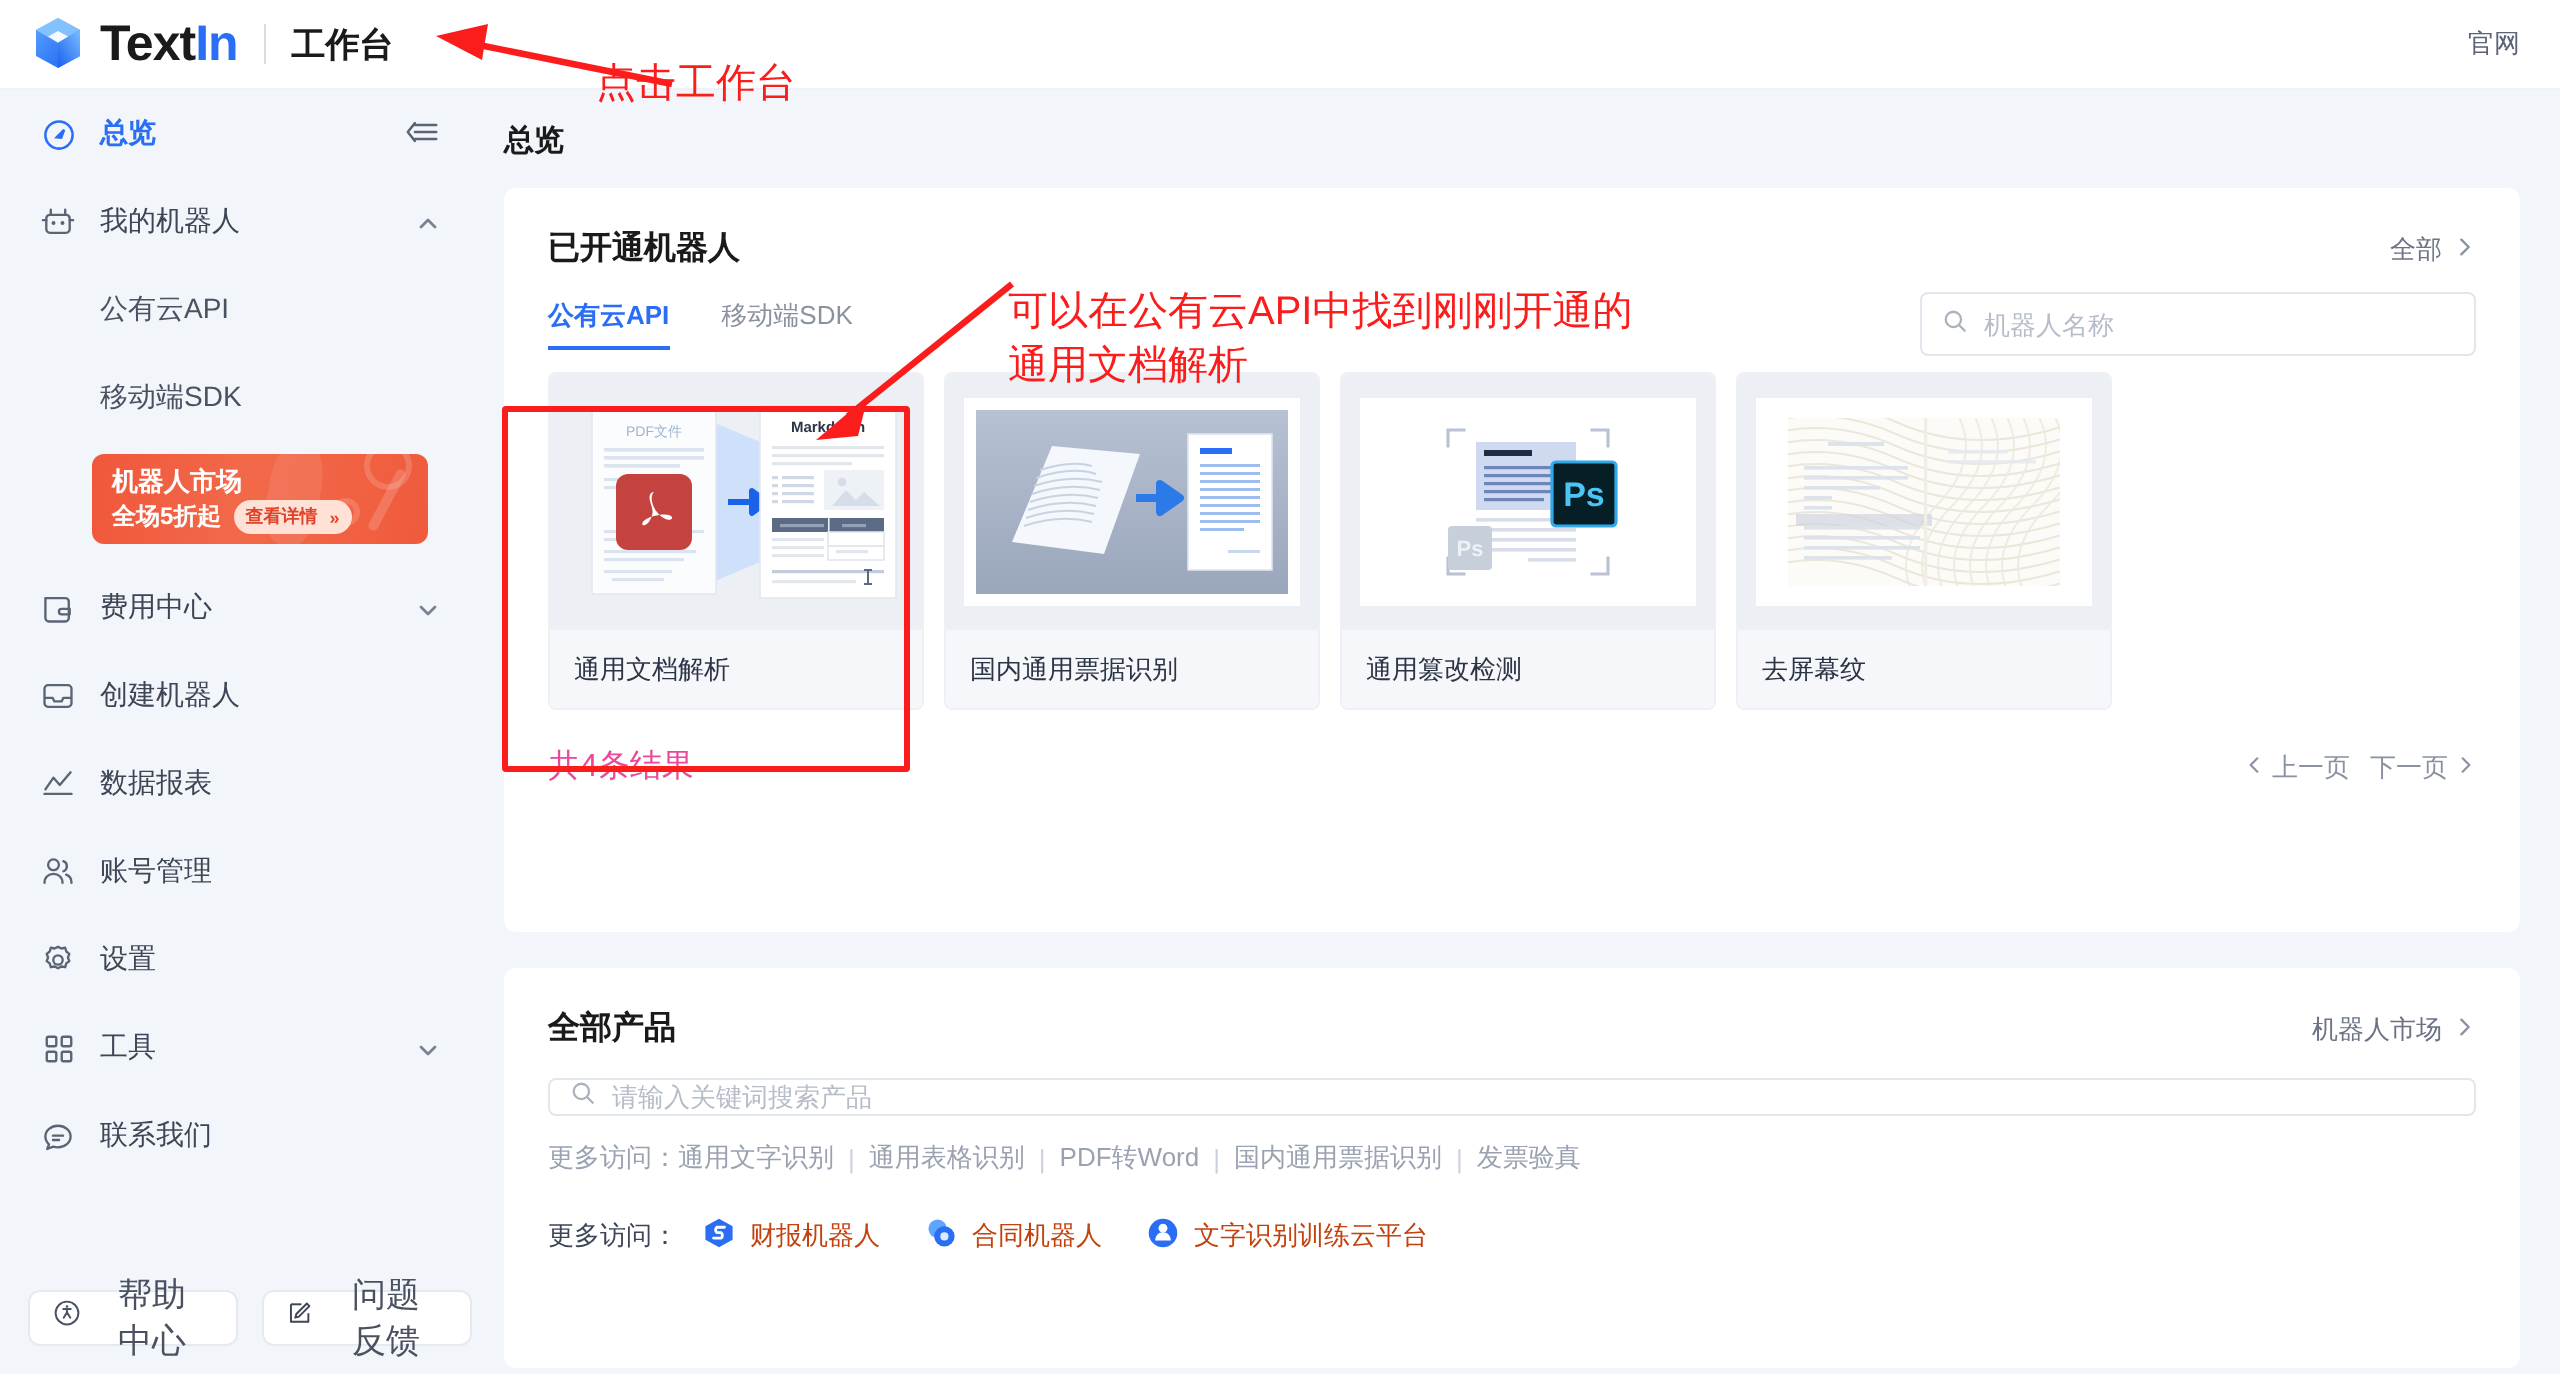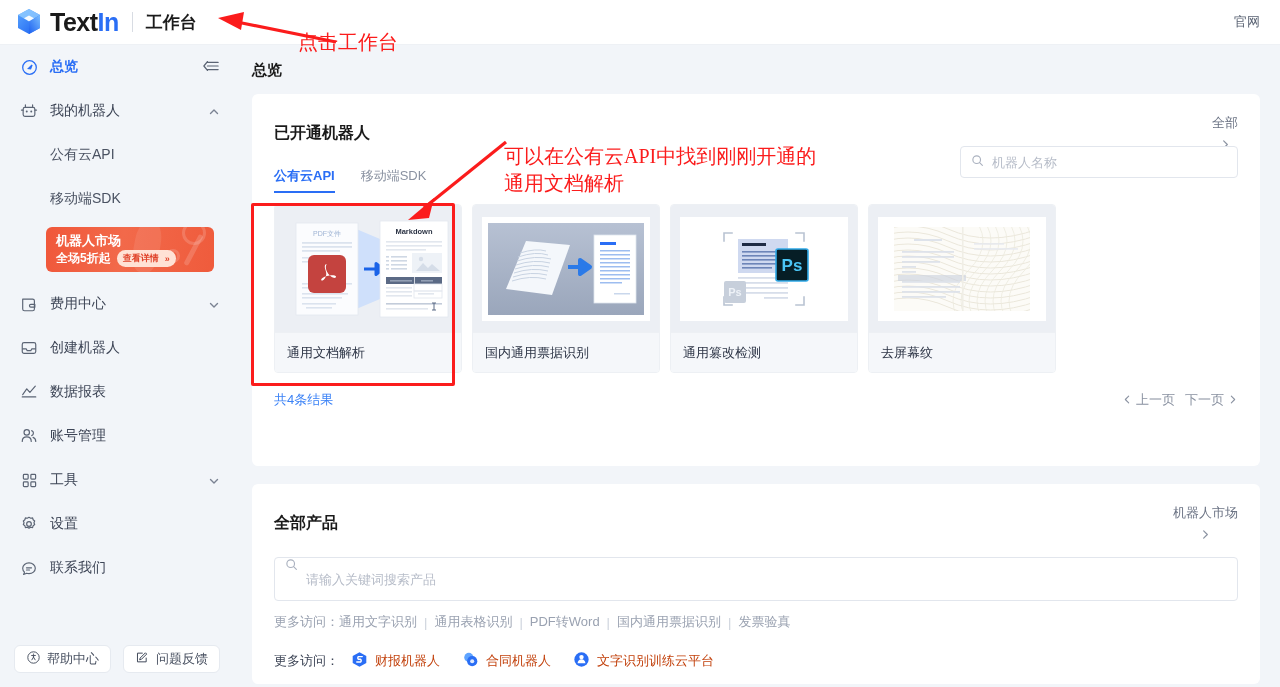--- a/index.html
+++ b/index.html
@@ -62,38 +62,38 @@
   .promo-l1{ font-size:13px; font-weight:bold; line-height:17px; position:relative;}
   .promo-l2{ display:flex; align-items:center; gap:6px; position:relative; margin-top:1px;}
   .promo-l2 span.txt{ font-size:12px; font-weight:bold; line-height:15px;}
   .promo-pill{
     background:#ffe2d5; color:#e0432a; border-radius:9px;
     font-size:9px; font-weight:bold; padding:2px 6px; display:flex; align-items:center; gap:6px;
   }
   .sb-bottom{ margin-top:auto; padding:0 0 14px 14px; display:flex; gap:12px; }
   .sb-btn{
     background:#fff; border:1px solid #e6eaf0; border-radius:6px;
-    height:28px; display:flex; align-items:center; gap:6px;
-    padding:0 11px; font-size:13px; color:#4a5262; cursor:pointer;
+    height:28px; display:flex; align-items:center; gap:18px;
+    padding:0 11px; font-size:17px; color:#4a5262; cursor:pointer;
   }
 
   
   #main{
     position:absolute; top:45px; left:236px; width:1044px; height:642px;
     overflow:hidden;
   }
   #page-title{ font-size:15px; font-weight:bold; color:#1a1a1a; padding:16px 0 0 16px; }
 
   .panel{
     background:#fff; border-radius:6px; margin:14px 20px 0 16px;
     position:relative;
   }
   .panel-head{ display:flex; align-items:center; padding:20px 22px 0 22px; }
   .panel-title{ font-size:16px; font-weight:bold; color:#1a1a1a; }
-  .all-link{ margin-left:auto; font-size:13px; color:#6b7384; display:flex; align-items:center; gap:6px; cursor:pointer;flex-direction:column;}
+  .all-link{ margin-left:auto; font-size:13px; color:#6b7384; display:flex; align-items:center; gap:6px; cursor:pointer;}
 
   .tabs{ display:flex; gap:26px; padding:14px 22px 0 22px; }
   .tab{ font-size:13px; color:#8a92a1; padding-bottom:8px; cursor:pointer; position:relative;}
   .tab.sel{ color:#2a6ef5; font-weight:bold;}
   .tab.sel:after{ content:""; position:absolute; left:0; right:0; bottom:0; height:2px; background:#2a6ef5;}
 
   .search-box{
     position:absolute; right:22px; top:52px; width:278px; height:32px;
     border:1px solid #e2e6ed; border-radius:4px;
     display:flex; align-items:center; padding:0 10px; gap:8px; background:#fff;
@@ -108,44 +108,44 @@
   .card{
     width:188px; border:1px solid #edf0f4; border-radius:4px;
     overflow:hidden; cursor:pointer; background:#fff;
   }
   .card.hl{ box-shadow:0 0 0 0px transparent; }
   .card-thumb{ height:127px; background:#eceff4; display:flex; align-items:center; justify-content:center;}
   .card-name{ height:40px; display:flex; align-items:center; padding-left:12px;
               font-size:13px; color:#2c3445; background:#f5f7fa; border-top:1px solid #edf0f4;}
 
   .pager{ display:flex; align-items:center; padding:18px 22px 20px 22px; }
-  .pager .cnt{ font-size:13px; color:#3b82f6;}
+  .pager .cnt{ font-size:16px; color:#ec4899;}
   .pager .pg{ margin-left:auto; display:flex; align-items:center; gap:10px; font-size:13px; color:#8a92a1;}
   .pg .pbtn{ display:flex; align-items:center; gap:4px; cursor:pointer;}
 
   
   .bsearch{
-    margin:14px 22px 0 22px; height:44px; border:1px solid #e2e6ed; border-radius:4px;
+    margin:14px 22px 0 22px; height:19px; border:1px solid #e2e6ed; border-radius:4px;
     display:flex; padding:0 10px; gap:8px;
   }
   .bsearch input{ border:none; outline:none; font-size:13px; width:100%; font-family:inherit; background:transparent;}
   .bsearch input::placeholder{ color:#b6bcc8; }
   .hot{ padding:12px 22px 0 22px; font-size:13px; color:#9aa2b1; display:flex; flex-wrap:wrap; align-items:center;}
   .hot .lbl{ color:#9aa2b1; }
   .hot a{ color:#9aa2b1; text-decoration:none; cursor:pointer;}
   .hot .bar{ margin:0 7px; color:#ccd2dc;}
   .more{ padding:20px 22px 22px 22px; display:flex; align-items:center; font-size:13px; color:#3d4556;}
   .more .lbl{ color:#3d4556; margin-right:12px;}
   .mlink{ display:flex; align-items:center; gap:7px; margin-right:22px; cursor:pointer; color:#c2410c;}
 
   svg{ overflow:visible; }
 
   
   #anno{ position:absolute; left:0; top:0; width:1280px; height:687px; pointer-events:none; z-index:20;}
-  .anno-text{ position:absolute; color:#fb1c1c; font-size:19px; line-height:26px; white-space:pre; font-weight:normal;font-family:Liberation Serif, serif;}
+  .anno-text{ position:absolute; color:#fb1c1c; font-size:19px; line-height:26px; white-space:pre; font-weight:normal;}
   .hl-box{ position:absolute; border:3px solid #fb1c1c; border-radius:2px; }
 </style>
 </head>
 <body>
 
 <div id="topbar">
   <div id="brand">
     <span class="logo-cube">
       <svg width="26" height="28" viewBox="0 0 26 28">
         <defs>
@@ -272,43 +272,43 @@
           <path d="M2.5 16 c0-3 2.2-5 5-5 s5 2 5 5"></path>
         <path d="M13 4 a3 3 0 0 1 0 5.6"></path>
           <path d="M14.5 11.5 c1.8 .6 3 2.3 3 4.5"></path>
       </svg>
     </span>
     <span class="nav-label">账号管理</span>
   </div>
 
   <div class="nav-row">
     <span class="nav-ico">
+      <svg width="18" height="18" viewBox="0 0 20 20" fill="none" stroke="#5b6474" stroke-width="1.3" stroke-linejoin="round">
+        <path d="M10 2.6 l1.9 1 2.1-.4 .6 2.1 1.7 1.3 -.8 2 .8 2 -1.7 1.3 -.6 2.1 -2.1-.4 -1.9 1 -1.9-1 -2.1 .4 -.6-2.1 -1.7-1.3 .8-2 -.8-2 1.7-1.3 .6-2.1 2.1 .4 z"></path>
+        <circle cx="10" cy="10" r="2.6"></circle>
+      </svg>
+    </span>
+    <span class="nav-label">设置</span>
+  </div>
+
+  <div class="nav-row">
+    <span class="nav-ico">
       <svg width="17" height="17" viewBox="0 0 20 20" fill="none" stroke="#5b6474" stroke-width="1.4">
         <rect x="2.8" y="2.8" width="5.6" height="5.6" rx="1"></rect>
         <rect x="11.6" y="2.8" width="5.6" height="5.6" rx="1"></rect>
         <rect x="2.8" y="11.6" width="5.6" height="5.6" rx="1"></rect>
         <rect x="11.6" y="11.6" width="5.6" height="5.6" rx="1"></rect>
       </svg>
     </span>
     <span class="nav-label">工具</span>
     <span class="caret">
       <svg width="12" height="12" viewBox="0 0 12 12" fill="none" stroke="#7a8292" stroke-width="1.4" stroke-linecap="round" stroke-linejoin="round">
           <path d="M2.5 4.5 L6 8 L9.5 4.5"></path>
         </svg>
     </span>
-  </div>
-
-  <div class="nav-row">
-    <span class="nav-ico">
-      <svg width="18" height="18" viewBox="0 0 20 20" fill="none" stroke="#5b6474" stroke-width="1.3" stroke-linejoin="round">
-        <path d="M10 2.6 l1.9 1 2.1-.4 .6 2.1 1.7 1.3 -.8 2 .8 2 -1.7 1.3 -.6 2.1 -2.1-.4 -1.9 1 -1.9-1 -2.1 .4 -.6-2.1 -1.7-1.3 .8-2 -.8-2 1.7-1.3 .6-2.1 2.1 .4 z"></path>
-        <circle cx="10" cy="10" r="2.6"></circle>
-      </svg>
-    </span>
-    <span class="nav-label">设置</span>
   </div>
 
   <div class="nav-row">
     <span class="nav-ico">
       <svg width="18" height="18" viewBox="0 0 20 20" fill="none" stroke="#5b6474" stroke-width="1.3" stroke-linejoin="round">
         <path d="M17 10.3 c0 3.3-3.1 6-7 6 -.9 0-1.8-.15-2.6-.42 L4 17.2 l1-2.6 C3.7 13.5 3 12 3 10.3 c0-3.3 3.1-6 7-6 s7 2.7 7 6 z"></path>
         <path d="M7.2 9.8 h5.6 M7.2 12.2 h3.4" stroke-linecap="round"></path>
       </svg>
     </span>
     <span class="nav-label">联系我们</span>

